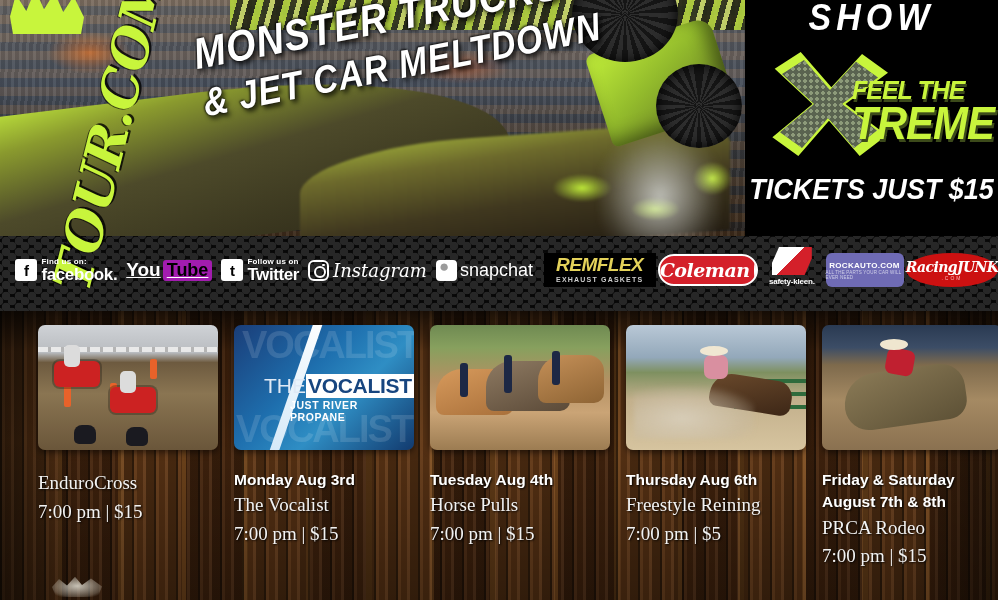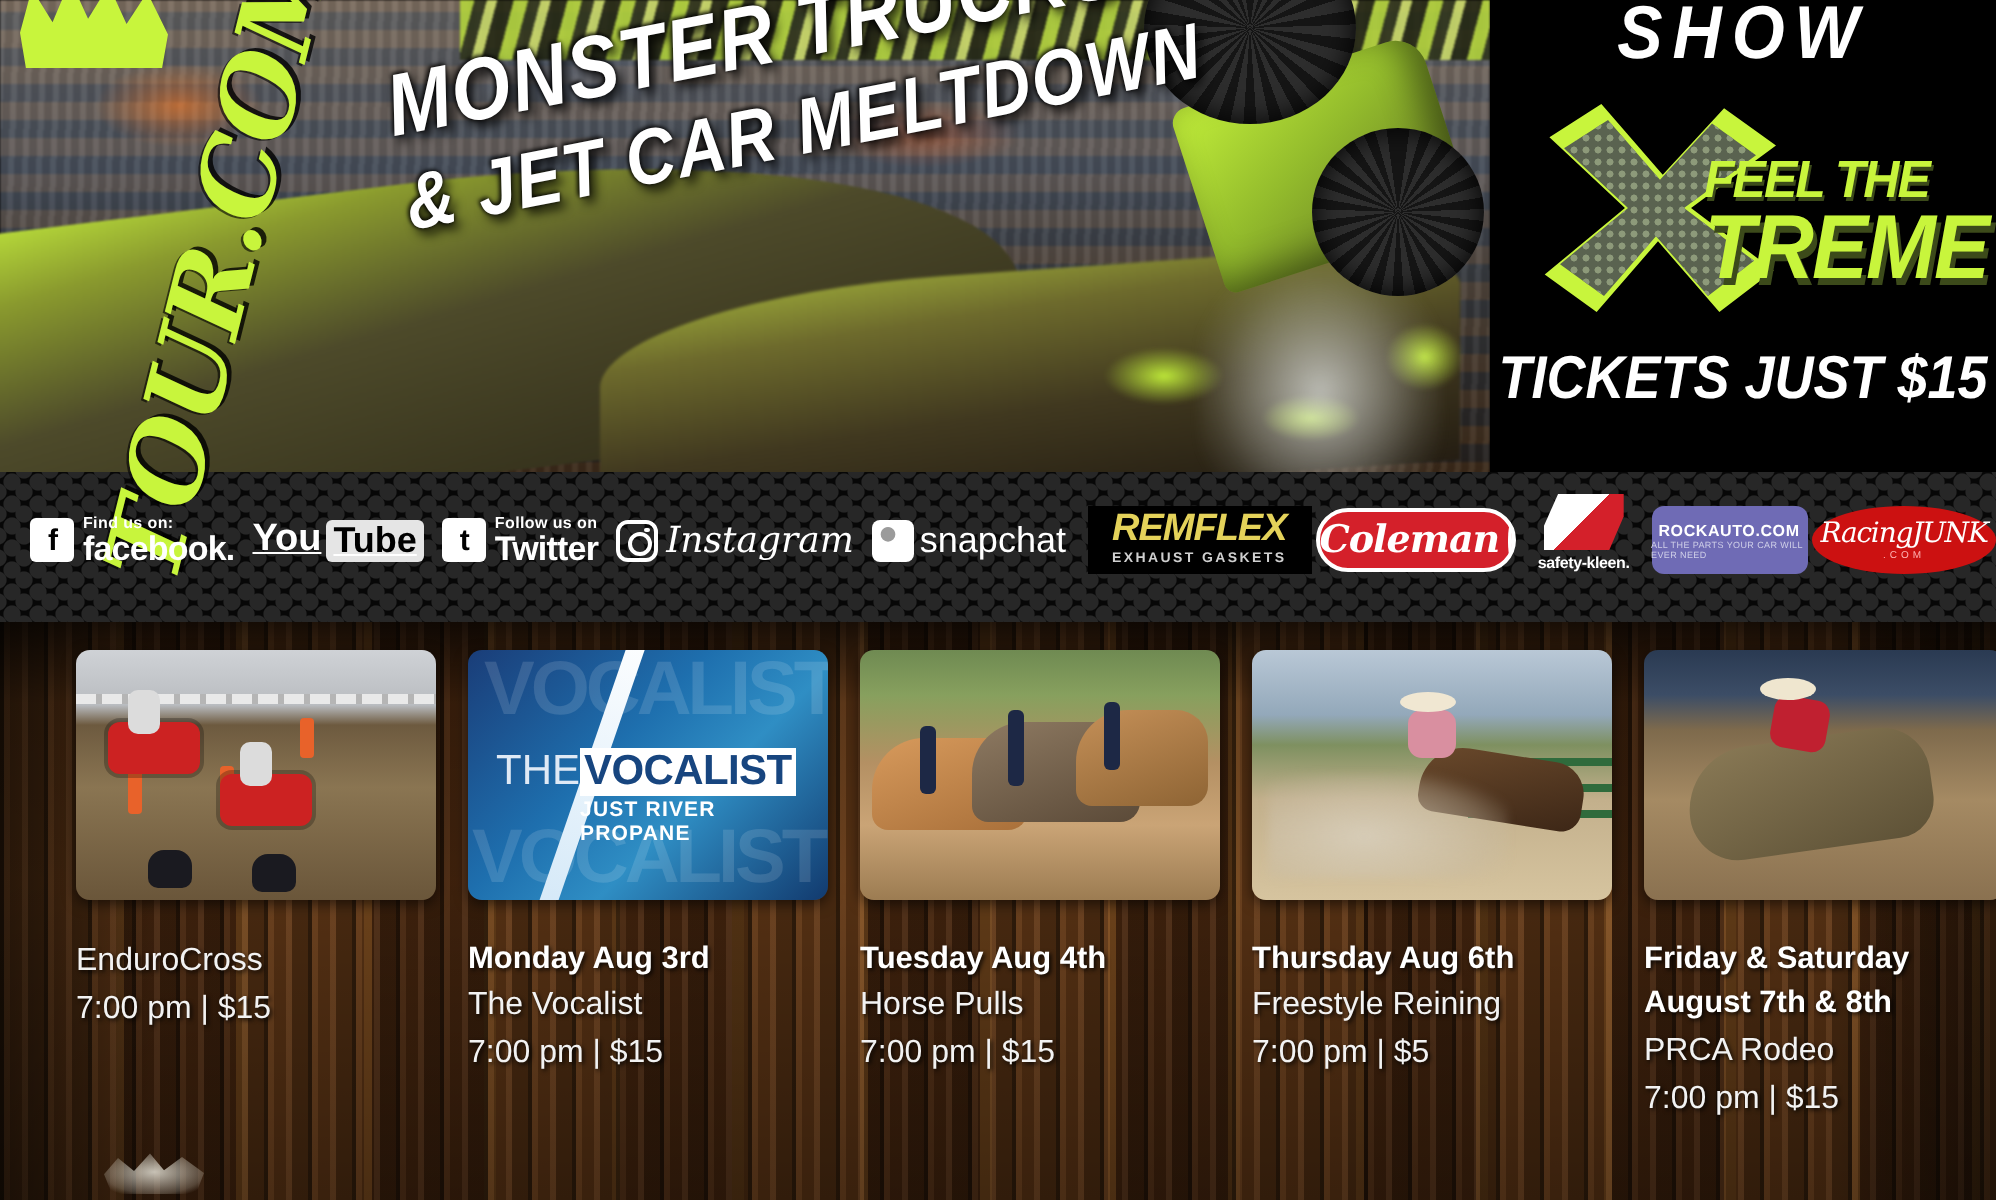--- a/index.html
+++ b/index.html
@@ -176,21 +176,21 @@
   .sl { display:flex; align-items:center; margin-right:9px; }
   .sq-icon {
     width:22px; height:22px; background:#fff; color:#000;
     border-radius:3px; display:flex; align-items:center; justify-content:center;
     font-size:15px; font-weight:bold; margin-right:4px; flex:none;
   }
   .two-line { display:flex; flex-direction:column; line-height:1; color:#fff; }
   .two-line .small { font-size:8px; font-weight:bold; letter-spacing:.2px; }
   .two-line .big { font-size:17px; font-weight:bold; letter-spacing:-.4px; }
   .yt-wrap { display:flex; align-items:center; color:#fff; font-size:19px; font-weight:bold;text-decoration:underline; }
-  .yt-box { background:#e5e5e5; color:#000; padding:0 4px; margin-left:2px; border-radius:3px;
+  .yt-box { background:#a21caf; color:#000; padding:0 4px; margin-left:2px; border-radius:3px;
             font-size:18px; font-weight:bold; }
   .ig-name { color:#fff; font-size:18px; font-family:"DejaVu Serif", serif; font-style:italic; margin-left:4px; }
   .snap-name { color:#fff; font-size:18px; margin-left:3px; }
   .ig-glyph {
     width:21px; height:21px; border:2.5px solid #fff; border-radius:6px;
     position:relative; flex:none;
   }
   .ig-glyph::before {
     content:""; position:absolute; left:4px; top:4px; width:8px; height:8px;
     border:2px solid #fff; border-radius:50%;
@@ -233,21 +233,21 @@
   #rockauto {
     width:78px; height:34px; background:#6f6bb5; border-radius:6px;
     display:flex; flex-direction:column; align-items:center; justify-content:center;
   }
   #rockauto .ra1 { color:#fff; font-size:8px; font-weight:bold; letter-spacing:.3px;text-align:center; }
   #rockauto .ra2 { color:#cfcfe8; font-size:4.5px; letter-spacing:.2px; }
   #racingjunk {
     width:92px; height:34px; background:#cc1111; border-radius:50%;
     display:flex; flex-direction:column; align-items:center; justify-content:center;
   }
-  #racingjunk .rj1 { color:#fff; font-size:14px; font-weight:normal; font-style:italic;
+  #racingjunk .rj1 { color:#fff; font-size:14px; font-weight:bold; font-style:italic;
                      font-family:"DejaVu Serif", serif; letter-spacing:-.6px; }
   #racingjunk .rj2 { color:#ffb3b3; font-size:5px; letter-spacing:2px; }
 
   
   #wood {
     position:absolute; left:0; top:311px; width:998px; height:289px;
     background:
       repeating-linear-gradient(90deg,
         rgba(0,0,0,.55) 0 2px,
         rgba(255,255,255,.035) 2px 5px,
@@ -275,22 +275,23 @@
     width:180px; height:125px; border-radius:7px; overflow:hidden;
     box-shadow:0 2px 7px rgba(0,0,0,.6);
     position:relative;
   }
   .card .lines { margin-top:19px; }
   .card .date {
     color:#fff; font-size:15.5px; font-weight:bold; line-height:1.45;
     text-shadow:1px 1px 2px rgba(0,0,0,.85);
   }
   .card .ev, .card .tm {
-    color:#f2f2f2; font-size:16px; line-height:1.5;
+    color:#f2f2f2; font-size:19px; line-height:1.5;
     text-shadow:1px 1px 2px rgba(0,0,0,.85);
+    font-family:Liberation Serif, serif;
   }
 
   
   .th-endurocross {
     background:
       linear-gradient(180deg,#cfd2d6 0%, #b9bcc0 22%, #6d5a3f 30%, #8a7552 55%, #6a563a 100%);
     position:relative;
   }
   .th-endurocross .fence {
     position:absolute; left:0; top:22px; width:100%; height:5px;
@@ -315,21 +316,21 @@
     position:relative;
   }
   .th-vocalist .ghost {
     position:absolute; color:rgba(255,255,255,.13); font-size:38px; font-weight:bold;
     letter-spacing:-2px; line-height:.95;
   }
   .th-vocalist .slash {
     position:absolute; left:56px; top:-18px; width:9px; height:170px;
     background:linear-gradient(180deg,#fff,#cfe6f7); transform:rotate(19deg);
   }
-  .th-vocalist .vc-row { position:absolute; left:14px; top:49px; display:flex; }
+  .th-vocalist .vc-row { position:absolute; left:30px; top:49px; display:flex; }
   .th-vocalist .vc-the { color:#dfe9f5; font-size:21px; letter-spacing:0px; }
   .th-vocalist .vc-voc {
     background:#fff; color:#17457f; font-size:21px; font-weight:bold;
     padding:0 2px; letter-spacing:-.3px;
   }
   .th-vocalist .vc-sub {
     position:absolute; left:56px; top:74px; color:#fff; font-size:10.5px;
     font-weight:bold; letter-spacing:.6px;
   }
 

